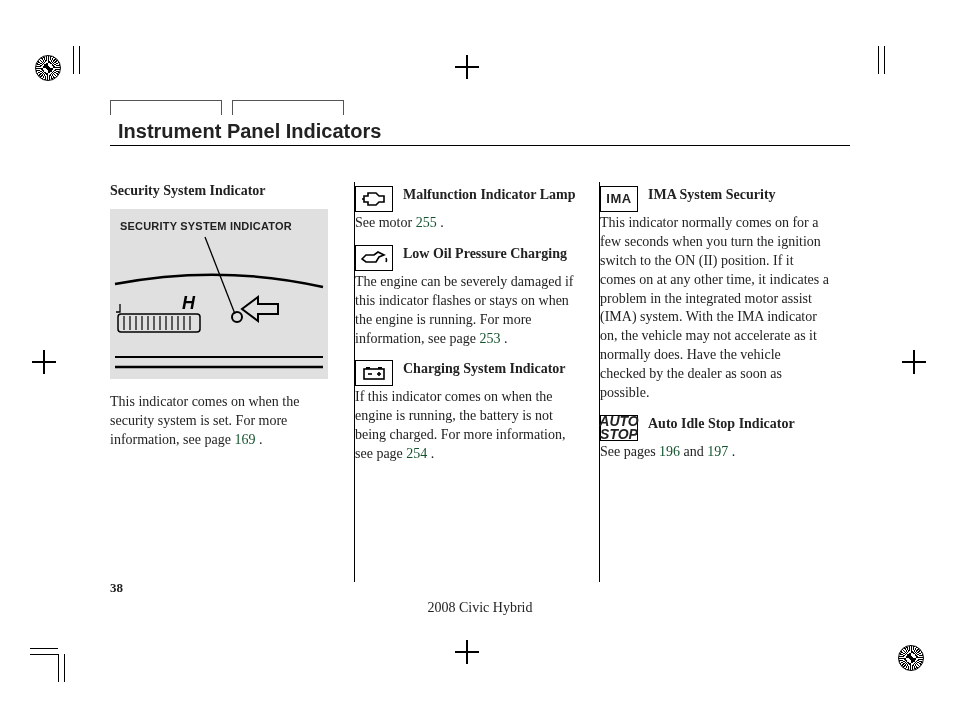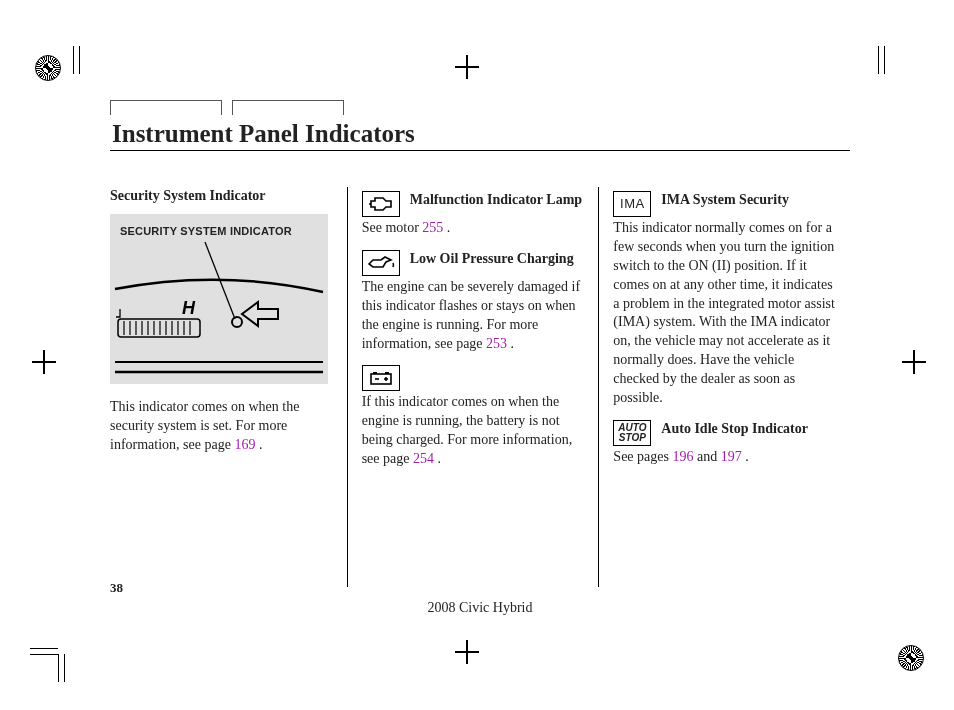--- a/index.html
+++ b/index.html
@@ -52,43 +52,42 @@
   }
   .tab {
     display: inline-block;
     width: 110px;
     height: 14px;
     border: 1px solid #555;
     border-bottom: none;
     margin-right: 6px;
   }
   h1.title {
-    font-family: Liberation Serif, serif;
-    font-weight: bold;
-    font-size: 25px;
-    margin: 0 0 2px 2px;
+    font-family: Liberation Sans, sans-serif;
+    font-weight: bold;
+    font-size: 20px;
+    margin: 0 0 2px 8px;
   }
   .rule {
     border-bottom: 1.5px solid #000;
     margin-bottom: 24px;
   }
   .columns {
     display: flex;
     gap: 0;
     margin-top: 36px;
   }
   .col {
     width: 230px;
     font-size: 14px;
     line-height: 1.35;
     padding-right: 14px;
   }
   .col2, .col3 {
     border-left: 1px solid #000;
-    padding-left: 14px;
   }
   .col3 { border-left: 1px solid #000; }
   .subhead {
     font-weight: bold;
     font-size: 14px;
     margin: 0 0 8px 0;
   }
   .figure {
     background: #e0e0e0;
     border: 0;
@@ -98,42 +97,42 @@
     margin-bottom: 14px;
   }
   .fig-label {
     position: absolute;
     left: 10px; top: 10px;
     font-family: Arial, Helvetica, sans-serif;
     font-weight: bold;
     font-size: 11px;
     letter-spacing: 0.2px;
   }
-  .link { color: #a21caf; }
+  .link { color: #14532d; }
   .icon-row {
     display: flex;
     align-items: flex-start;
     gap: 10px;
     margin-top: 4px;
   }
   .iconbox {
     width: 36px;
     height: 24px;
     border: 1.5px solid #000;
     display: flex;
     align-items: center;
     justify-content: center;
     flex: 0 0 36px;
     font-family: Arial, sans-serif;
   }
-  .iconbox.ima { font-weight: normal; font-size: 13px; letter-spacing: 0.5px; text-align: center; }
+  .iconbox.ima { font-weight: bold; font-size: 13px; letter-spacing: 0.5px; text-align: center; }
   .iconbox.autostop {
     font-style: italic;
     font-weight: bold;
-    font-size: 10px;
+    font-size: 14px;
     line-height: 0.95;
     text-align: center;
     flex-direction: column;
   }
   .ind-title {
     font-weight: bold;
     font-size: 14px;
   }
   .para {
     margin: 2px 0 12px 0;
@@ -268,20 +267,21 @@
           <div class="iconbox">
             <svg width="28" height="18" viewBox="0 0 28 18">
                 <rect x="4" y="5" width="20" height="10" fill="none" stroke="#000" stroke-width="1.6"></rect>
                 <rect x="6" y="3" width="4" height="2" fill="#000"></rect>
                 <rect x="18" y="3" width="4" height="2" fill="#000"></rect>
                 <line x1="8" y1="10" x2="12" y2="10" stroke="#000" stroke-width="1.6"></line>
                 <line x1="17" y1="10" x2="21" y2="10" stroke="#000" stroke-width="1.6"></line>
                 <line x1="19" y1="8" x2="19" y2="12" stroke="#000" stroke-width="1.6"></line>
               </svg>
           </div>
+          <div class="ind-title">Charging System Indicator</div>
         </div>
         <div class="para">
           <span>If this indicator comes on when the engine is running, the battery is not being charged. For more information, see page </span><span class="link">254</span><span> .</span>
         </div>
       </div>
 
     </div>
 
     <div class="col col3">
 

